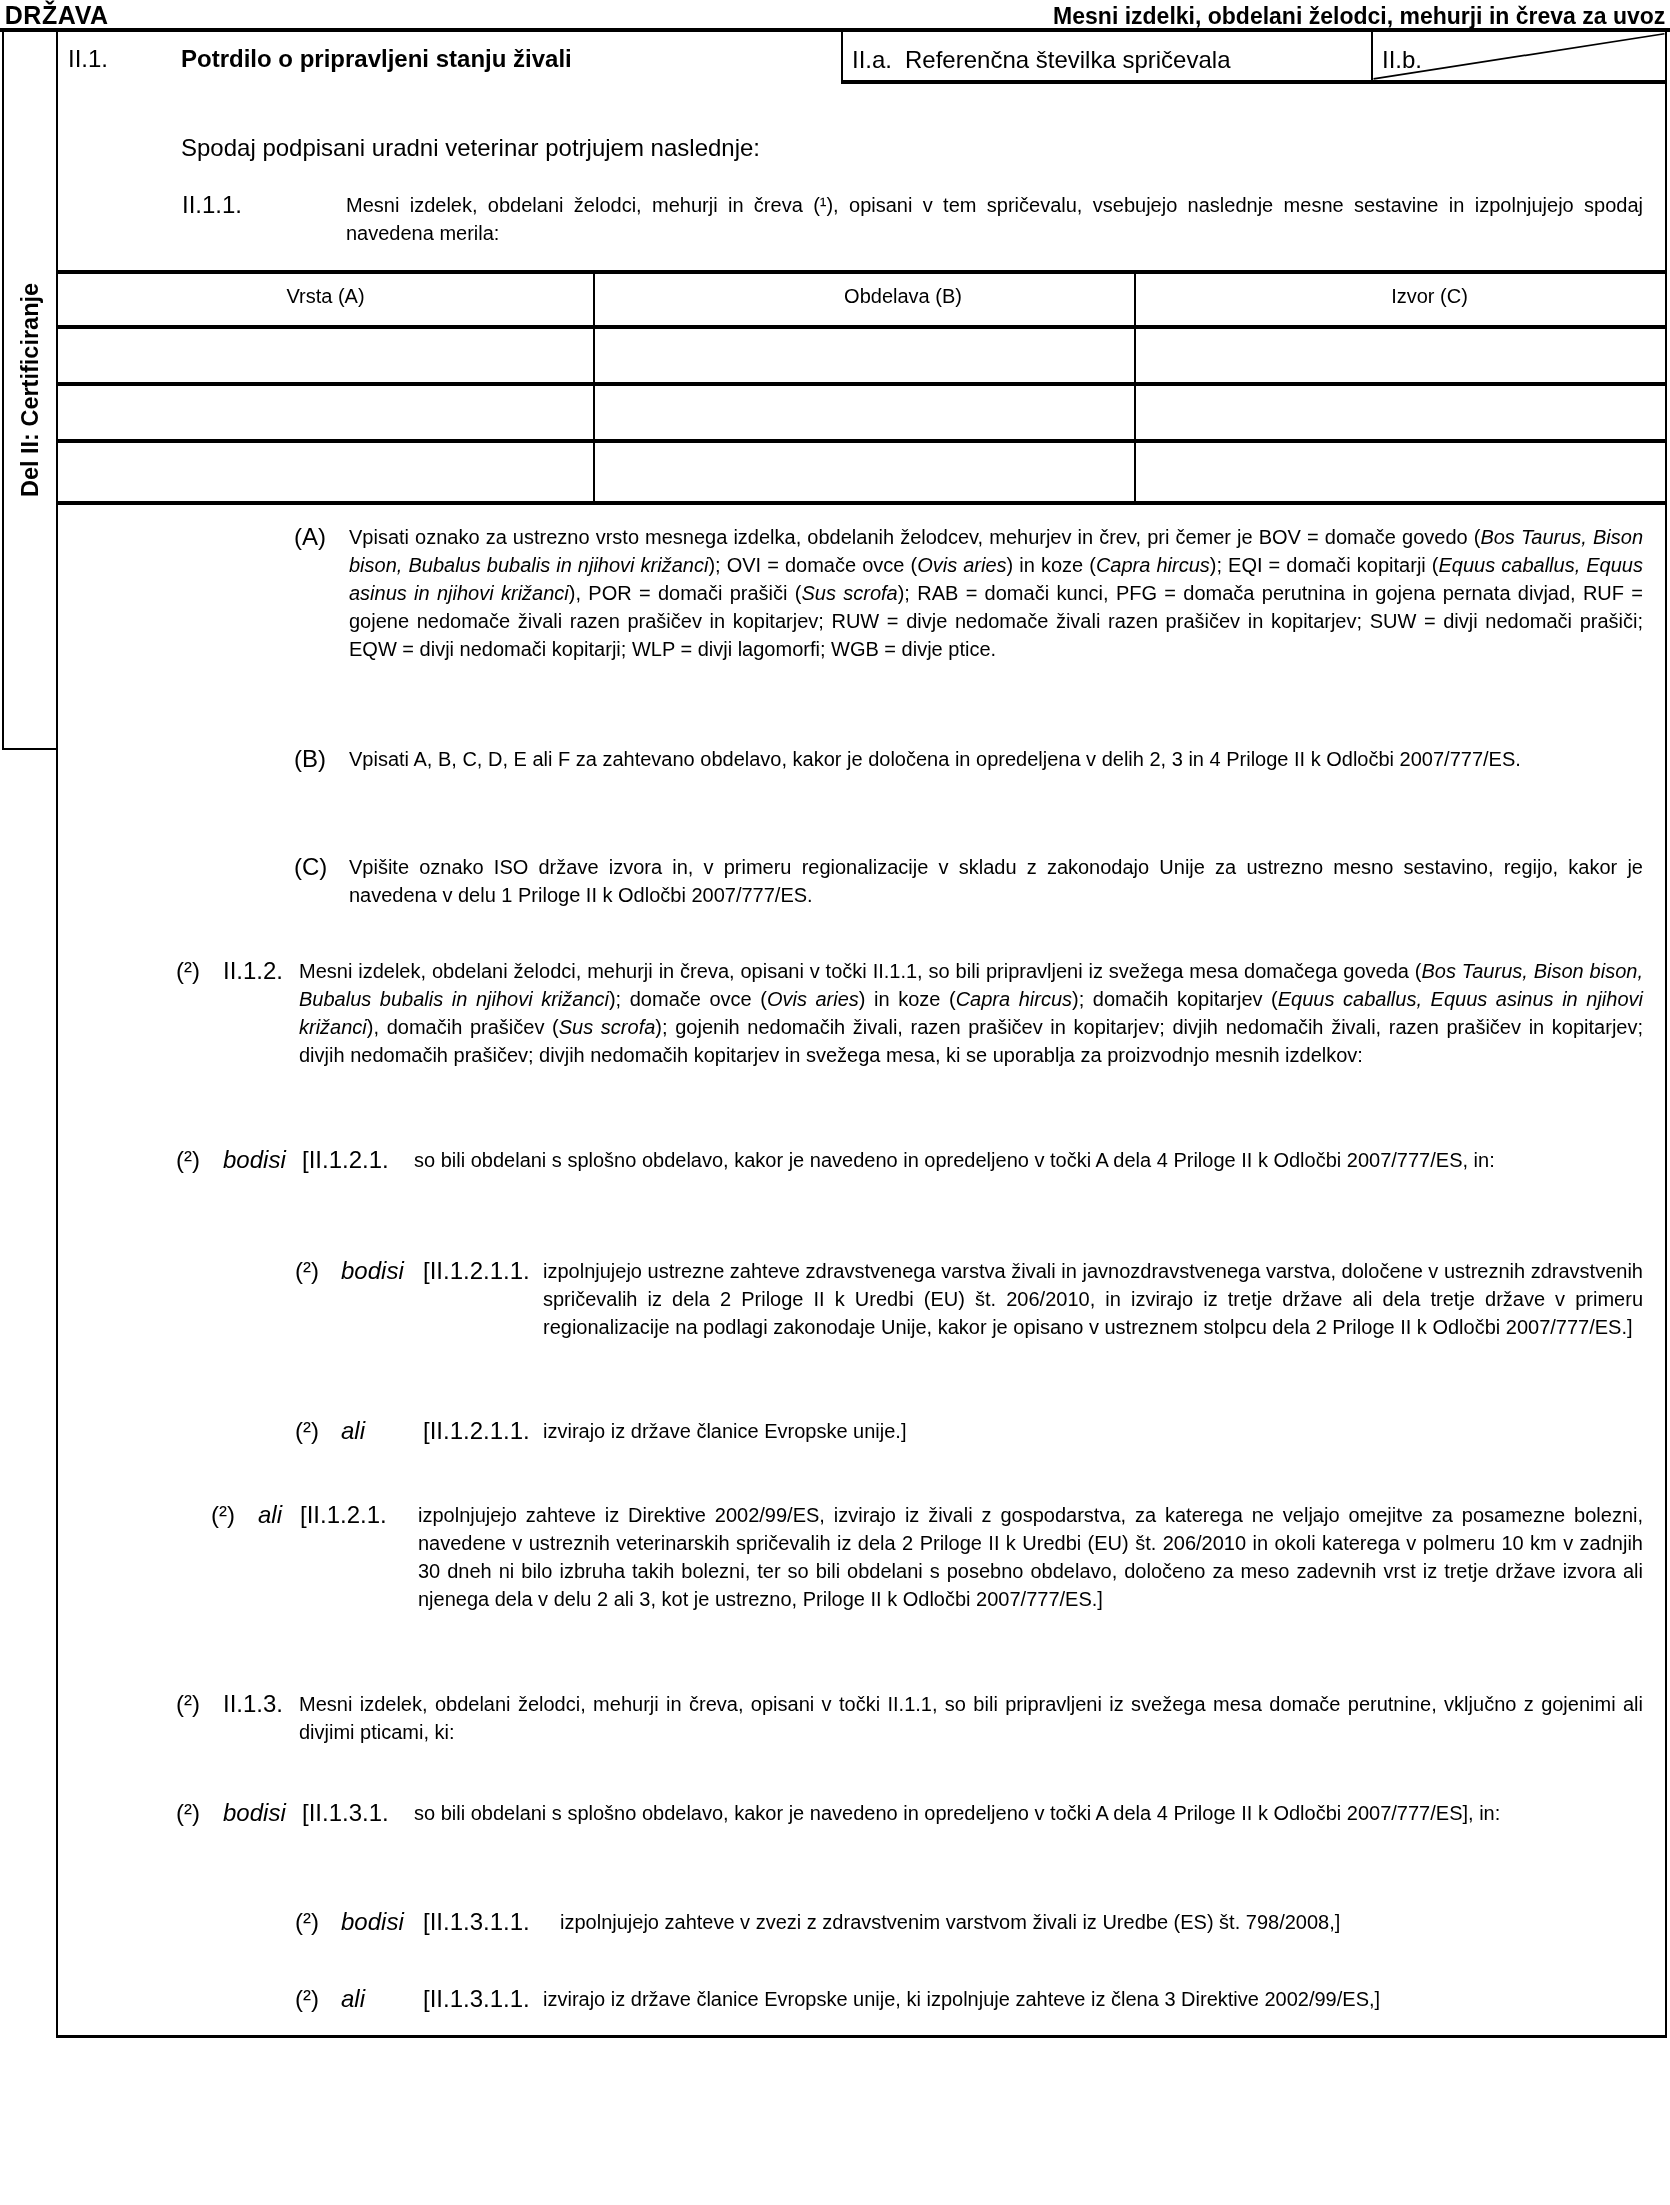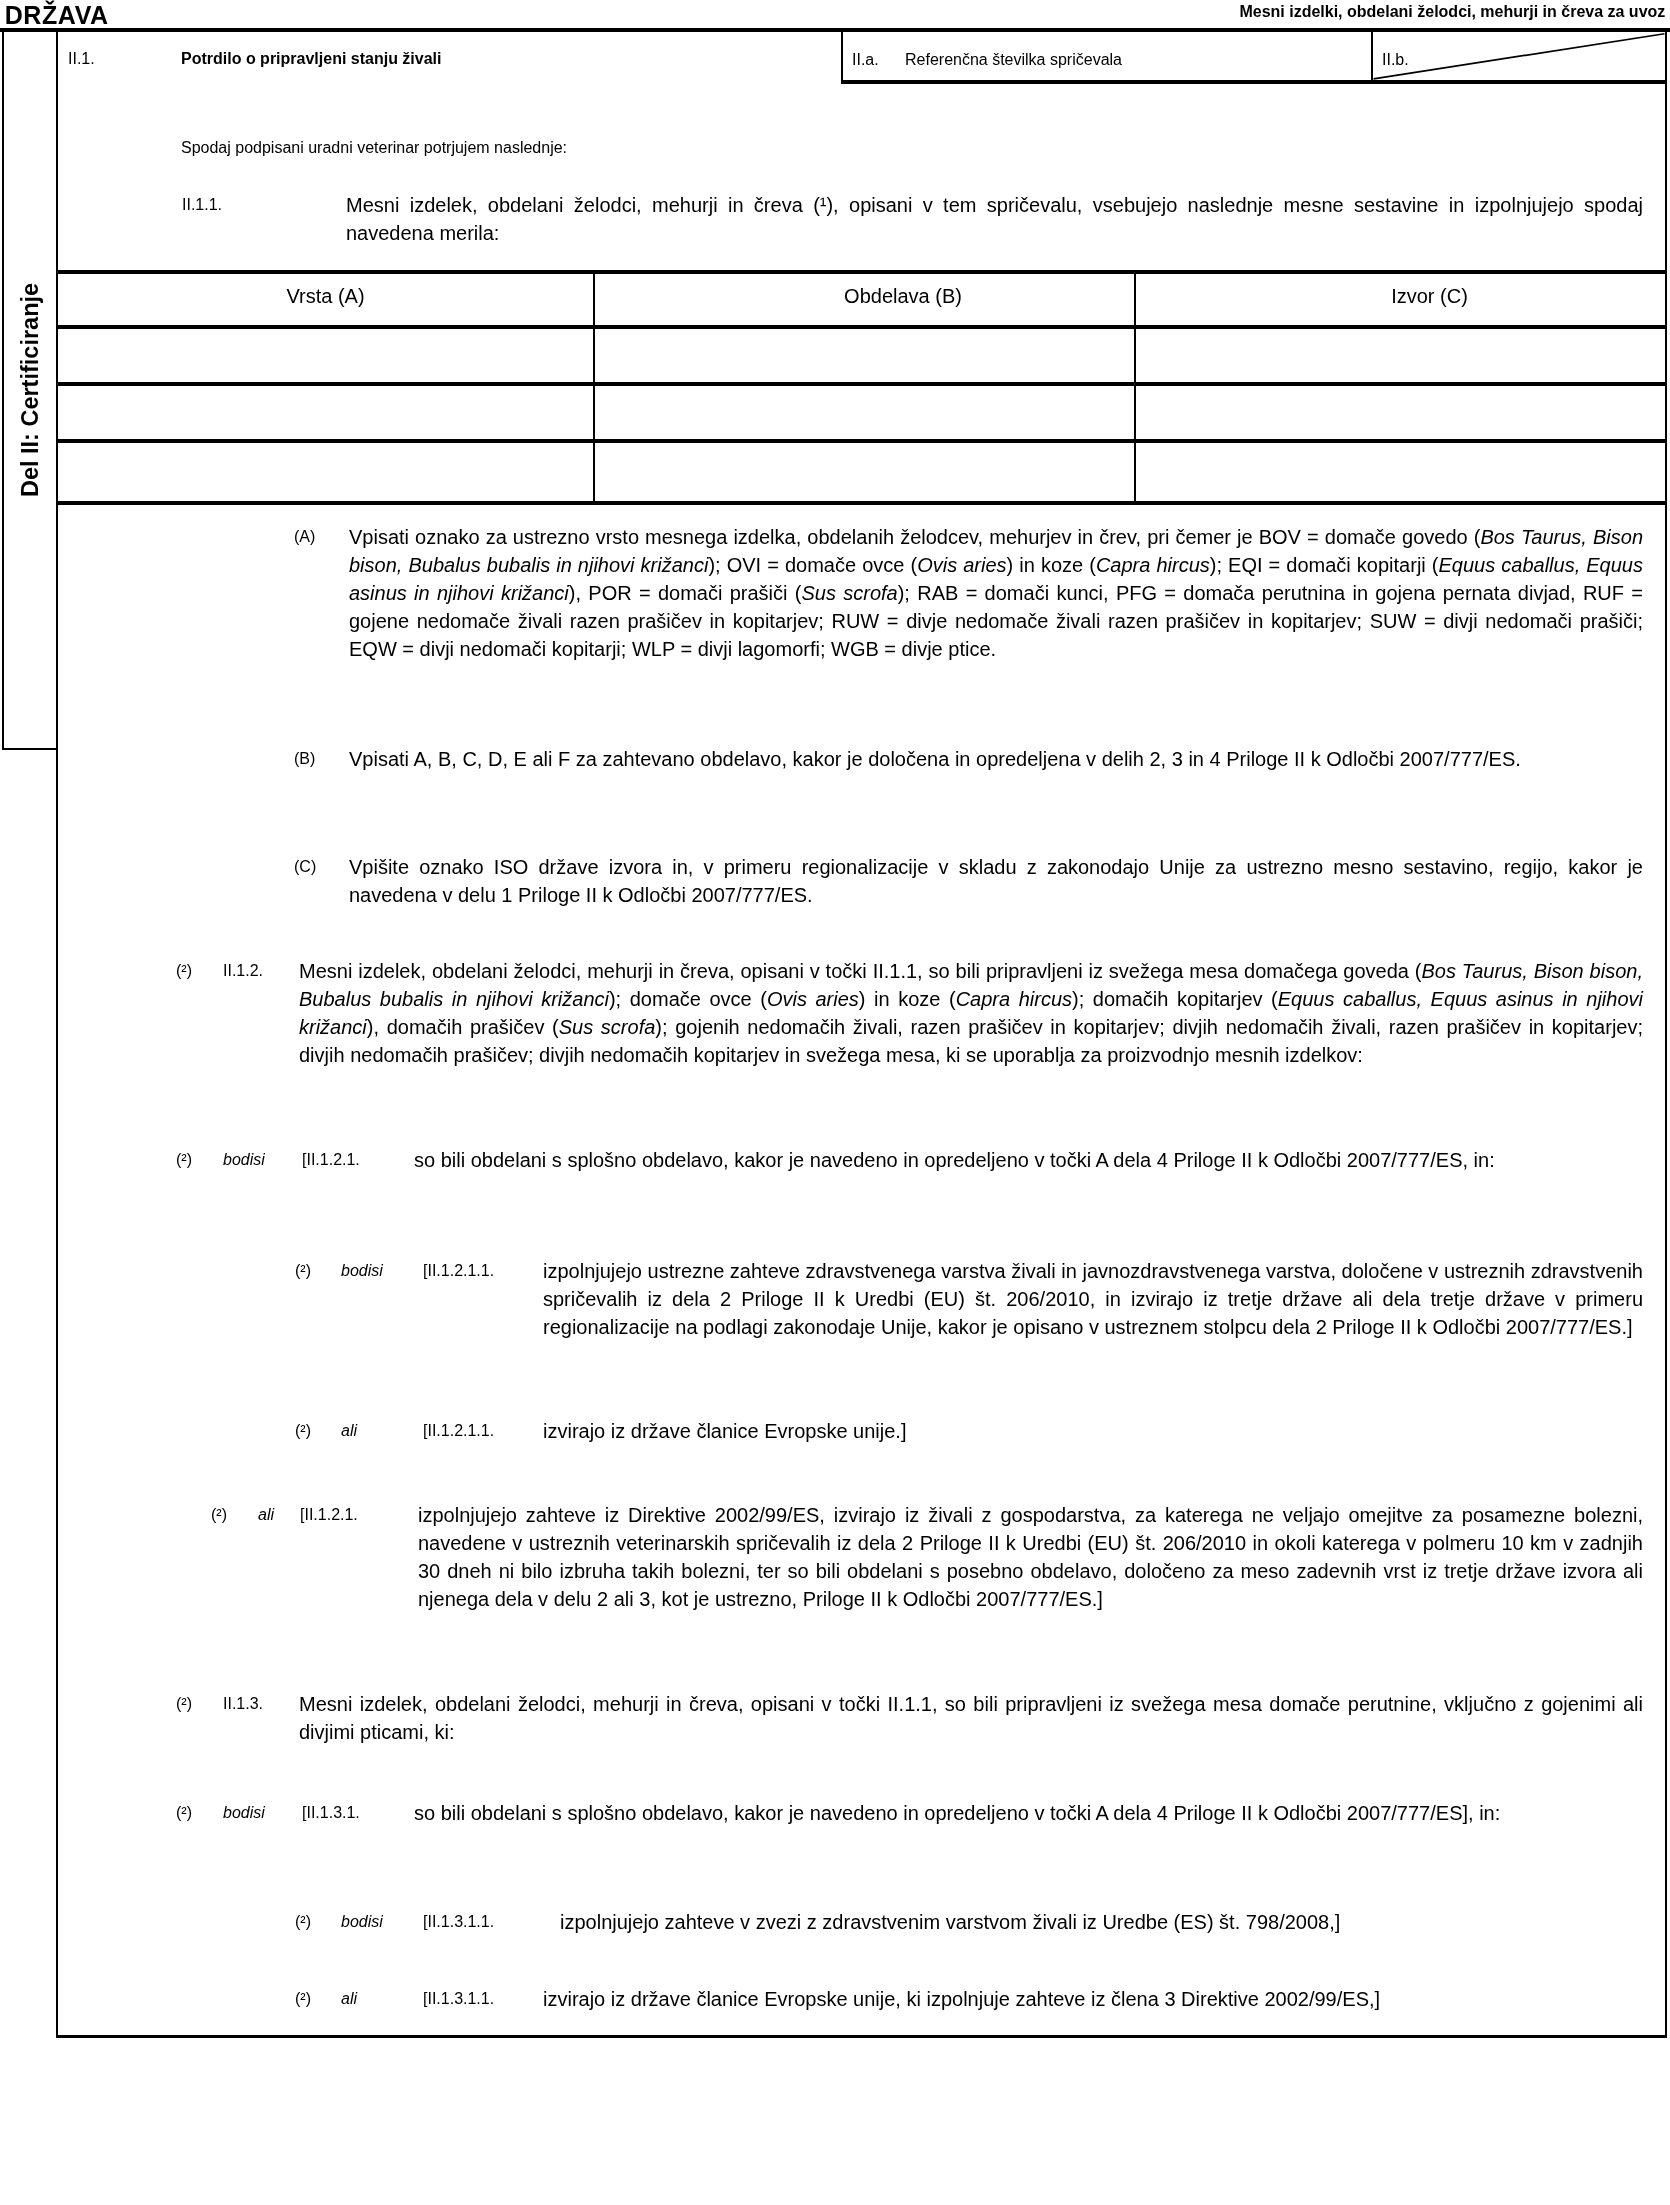--- a/index.html
+++ b/index.html
@@ -7,39 +7,39 @@
     position: relative;
     width: 1670px;
     height: 2205px;
     background: #ffffff;
     color: #000000;
     font-family: "Liberation Sans", sans-serif;
     overflow: hidden;
   }
   .t {
     position: absolute;
-    font-size: 16px;
+    font-size: 24px;
     line-height: 28px;
     white-space: nowrap;
   }
   .blk {
     position: absolute;
     font-size: 20px;
     line-height: 28px;
   }
   .just { text-align: justify; text-align-last: left; }
   .b { font-weight: bold; }
   .i { font-style: italic; }
   .hdr-country {
     position: absolute; left: 4.7px; top: 1.2px;
     font-size: 25px; font-weight: bold; letter-spacing: 0.6px;
   }
   .hdr-title {
     position: absolute; top: 2.9px; right: 4.7px;
-    font-size: 16px; font-weight: bold;
+    font-size: 23px; font-weight: bold;
   }
   .top-rule {
     position: absolute; left: 0; top: 28px; width: 1670px; height: 4.1px;
     background: #000;
   }
   .sidebar {
     position: absolute; left: 1.8px; top: 32px; width: 54px; height: 718px;
     border-left: 2.3px solid #000;
     border-bottom: 2.3px solid #000;
     box-sizing: border-box;

